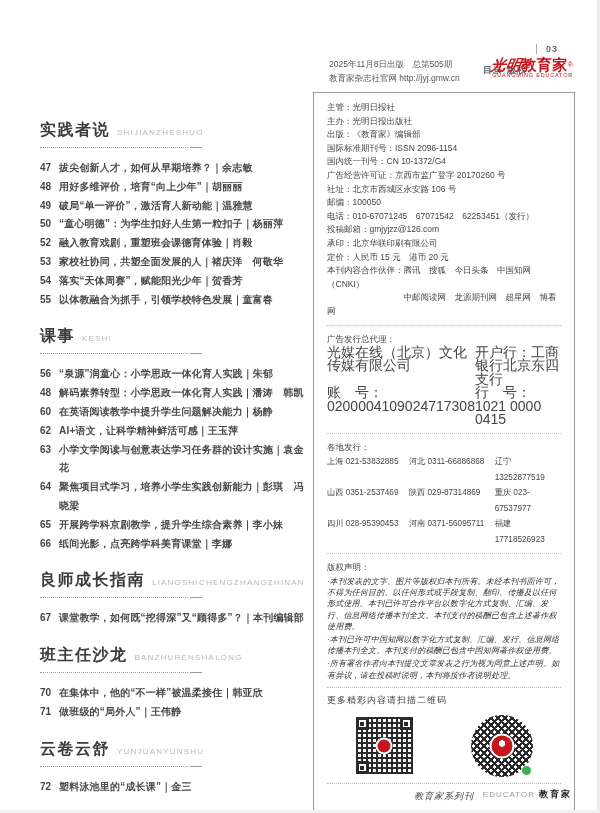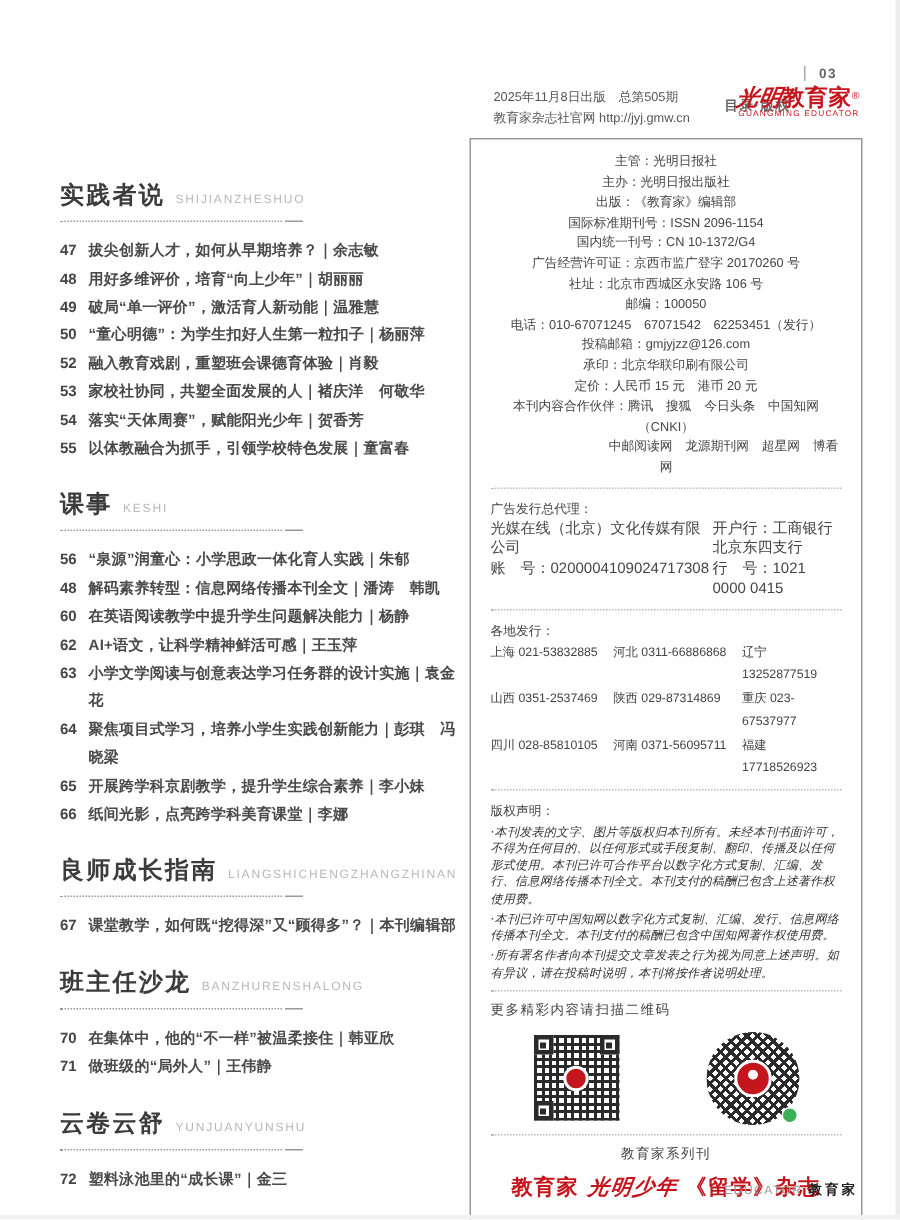--- a/index.html
+++ b/index.html
@@ -30,45 +30,45 @@
   .right-col { position:absolute; left:313px; top:55px; width:262px; }
   .masthead { display:flex; justify-content:space-between; align-items:flex-start; padding:2px 2px 7px 16px; }
   .mast-left { font-size:8.5px; color:#555; line-height:14px; }
   .logo-row { color:#c5161d; white-space:nowrap; line-height:16px; }
   .logo-script { font-style:italic; font-weight:bold; font-size:15px; display:inline-block; transform:skew(-10deg); font-family:"DejaVu Serif", serif; }
   .logo-name { font-weight:900; font-size:15px; letter-spacing:0.5px; }
   .logo-reg { font-size:7px; vertical-align:top; }
   .logo-sub { font-size:5.5px; letter-spacing:0.8px; color:#c5161d; text-align:right; margin-top:-1px; }
 
   .info-box { border:1px solid #999; padding:8px 13px 9px; }
-  .imp-line { font-size:8.5px; color:#444; line-height:13.6px; white-space:pre-wrap;text-align:center; }
+  .imp-line { font-size:8.5px; color:#444; line-height:13.6px; white-space:pre-wrap; }
   .dot-div { border-top:1px dotted #bbb; margin:6px 0; }
   .sub-head { font-size:8.5px; color:#444; line-height:14px; }
-  .agency-row { display:flex; font-size:10px; color:#444; line-height:13.6px; }
+  .agency-row { display:flex; font-size:14px; color:#444; line-height:13.6px; }
   .a-left { width:148px; flex:none; }
   .dist-grid { display:grid; grid-template-columns:1.05fr 1.1fr 0.85fr; font-size:8.2px; color:#444; line-height:15.5px; }
   .cr-para { font-size:8px; color:#333; font-family:"DejaVu Serif", serif; font-style:italic; line-height:11.2px; margin-top:2px; letter-spacing:0.2px; }
 
   .qr-cap { text-align:left; font-size:9px; color:#444; margin:3px 0 8px; letter-spacing:1px; }
   .qr-row { display:flex; justify-content:center; gap:58px; align-items:center; margin-bottom:5px; }
   .qr-square { width:57px; height:57px; position:relative;
     background-image:repeating-linear-gradient(0deg,#2a2a2a 0 2px,transparent 2px 5px),
                      repeating-linear-gradient(90deg,#2a2a2a 0 2px,transparent 2px 5px); }
   .finder { position:absolute; width:13px; height:13px; border:3px solid #2a2a2a; background:#fff; }
   .finder::after { content:""; position:absolute; inset:1.5px; background:#2a2a2a; }
   .f-tl{top:0;left:0} .f-tr{top:0;right:0} .f-bl{bottom:0;left:0}
   .qr-badge { position:absolute; top:50%; left:50%; transform:translate(-50%,-50%); width:17px; height:17px; border-radius:50%; background:#c5161d; border:2px solid #fff; }
   .qr-round { width:62px; height:62px; border-radius:50%; position:relative;
     background-image:repeating-linear-gradient(45deg,#2a2a2a 0 2px,transparent 2px 5px),
                      repeating-linear-gradient(135deg,#2a2a2a 0 2px,transparent 2px 5px); }
   .qr-badge2 { position:absolute; top:50%; left:50%; transform:translate(-50%,-50%); width:25px; height:25px; border-radius:50%; background:#c5161d; border:2px solid #fff;
     background-image:radial-gradient(circle at 50% 38%, #ffffff 0 3px, #c5161d 3.5px); }
   .green-dot { position:absolute; right:1px; bottom:1px; width:11px; height:11px; border-radius:50%; background:#3cb054; border:1.5px solid #fff; }
 
-  .series-head { text-align:center; font-size:9px; color:#444; margin:4px 0 7px; letter-spacing:1px; }
+  .series-head { text-align:center; font-size:9px; color:#444; margin:4px 0 7px; letter-spacing:1px;font-style:italic; }
   .brands { display:flex; justify-content:space-between; padding:0 14px; text-align:center; margin-bottom:6px; }
   .brand-name { font-size:14px; font-weight:bold; color:#c5161d; letter-spacing:1px; line-height:17px; }
   .brand.script .brand-name { font-style:italic; font-family:"DejaVu Serif", serif; transform:skew(-8deg); display:inline-block; font-weight:700; }
 
   .page-footer { position:absolute; right:28px; bottom:12px; }
   .pf-en { font-size:8px; color:#999; letter-spacing:1px; }
   .pf-zh { font-size:9px; color:#222; font-weight:bold; letter-spacing:2px; margin-left:4px; }
 </style>
 </head>
 <body>
@@ -121,21 +121,21 @@
     <section class="toc-section">
       <div class="sec-head"><span class="sec-zh">课事</span><span class="sec-py">KESHI</span></div>
       <div class="sec-rule"></div>
       <div class="toc-list">
         <div class="toc-item">
           <span class="toc-no">56</span>
           <span class="toc-text">“泉源”润童心：小学思政一体化育人实践｜朱郁</span>
         </div>
         <div class="toc-item">
           <span class="toc-no">48</span>
-          <span class="toc-text">解码素养转型：信息网络传播本刊全文｜潘涛　韩凯</span>
+          <span class="toc-text">解码素养转型：小学思政一体化育人实践｜潘涛　韩凯</span>
         </div>
         <div class="toc-item">
           <span class="toc-no">60</span>
           <span class="toc-text">在英语阅读教学中提升学生问题解决能力｜杨静</span>
         </div>
         <div class="toc-item">
           <span class="toc-no">62</span>
           <span class="toc-text">AI+语文，让科学精神鲜活可感｜王玉萍</span>
         </div>
         <div class="toc-item">
@@ -244,21 +244,21 @@
 
     <div>
       <div class="sub-head">各地发行：</div>
       <div class="dist-grid" id="dist-grid">
           <span class="dist-cell">上海 021-53832885</span>
           <span class="dist-cell">河北 0311-66886868</span>
           <span class="dist-cell">辽宁 13252877519</span>
           <span class="dist-cell">山西 0351-2537469</span>
           <span class="dist-cell">陕西 029-87314869</span>
           <span class="dist-cell">重庆 023-67537977</span>
-          <span class="dist-cell">四川 028-85810105</span>
+          <span class="dist-cell">四川 028-95390453</span>
           <span class="dist-cell">河南 0371-56095711</span>
           <span class="dist-cell">福建 17718526923</span>
         </div>
     </div>
 
     <div class="dot-div"></div>
 
     <div>
       <div class="sub-head">版权声明：</div>
       <div id="cr-paras">

